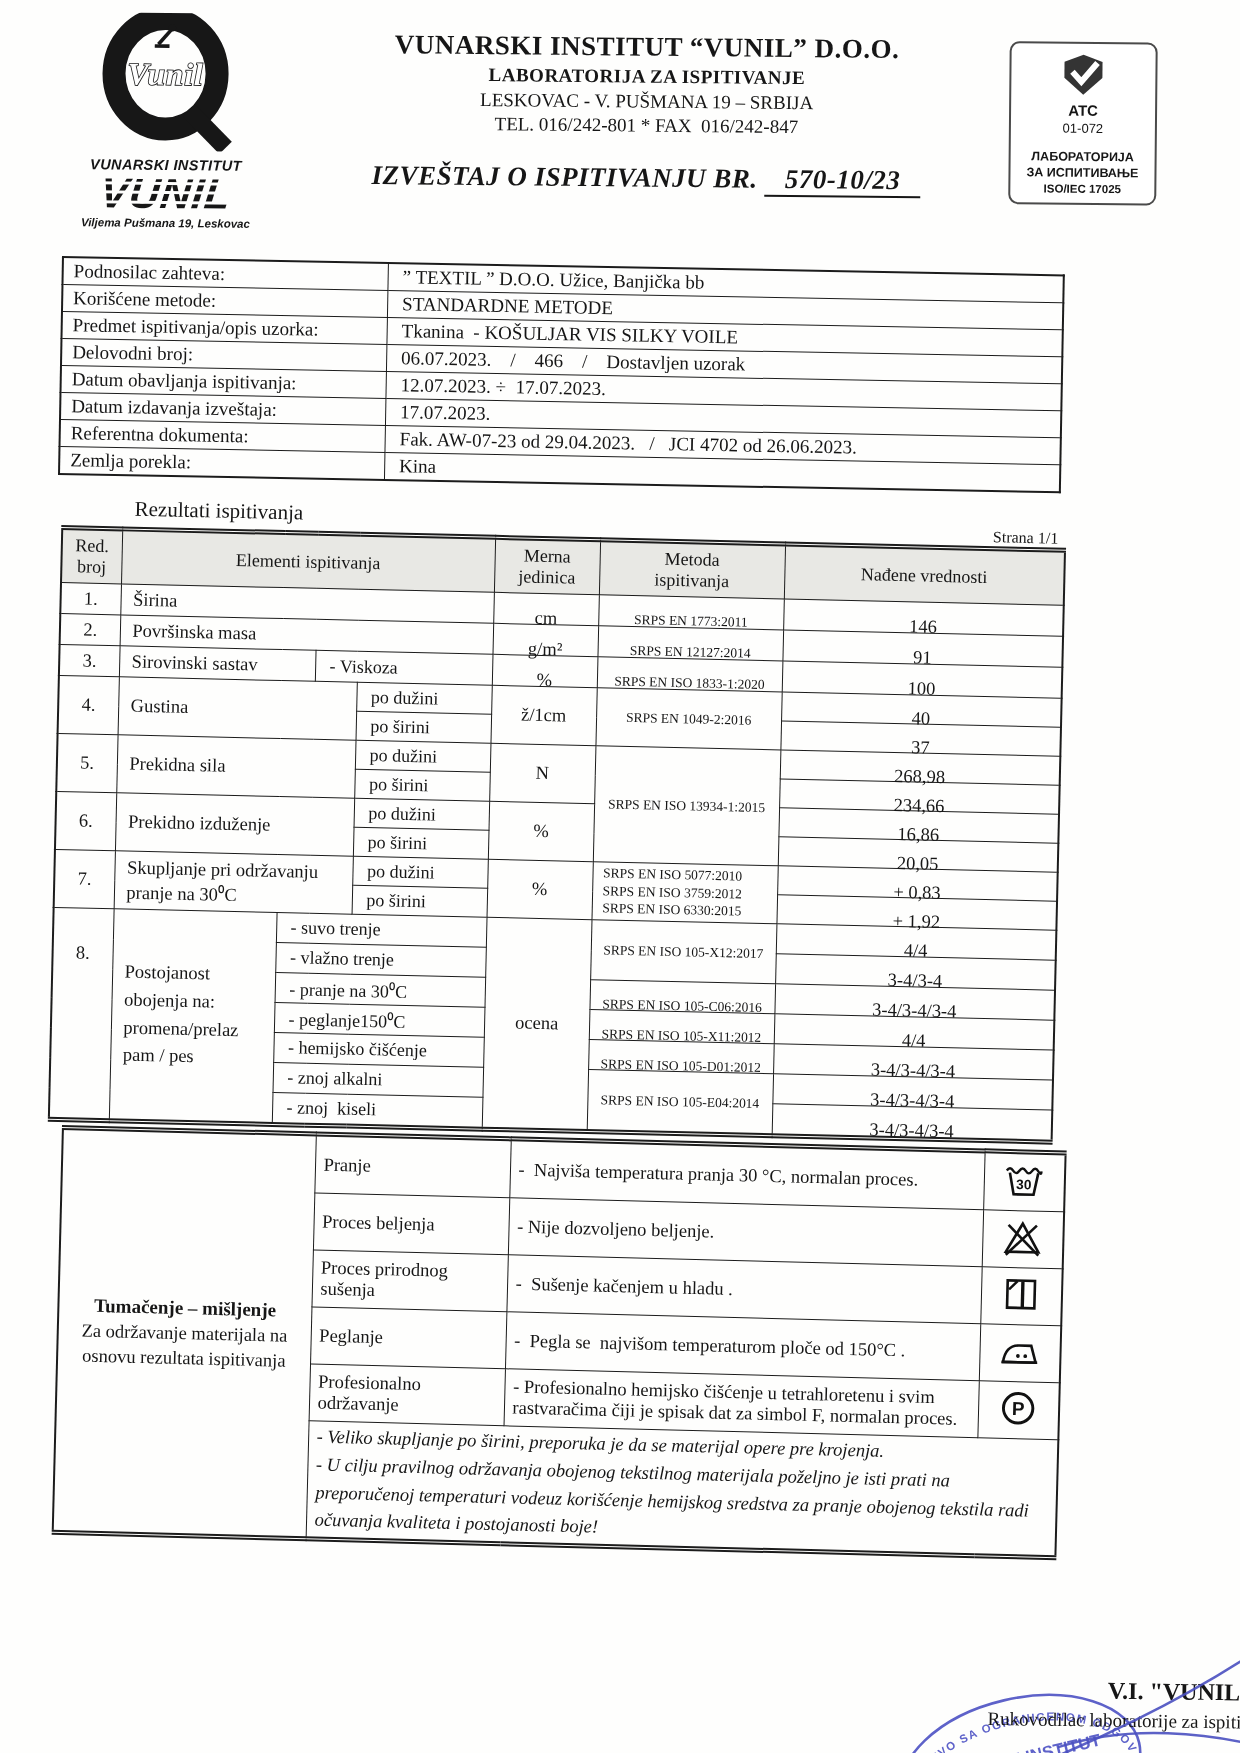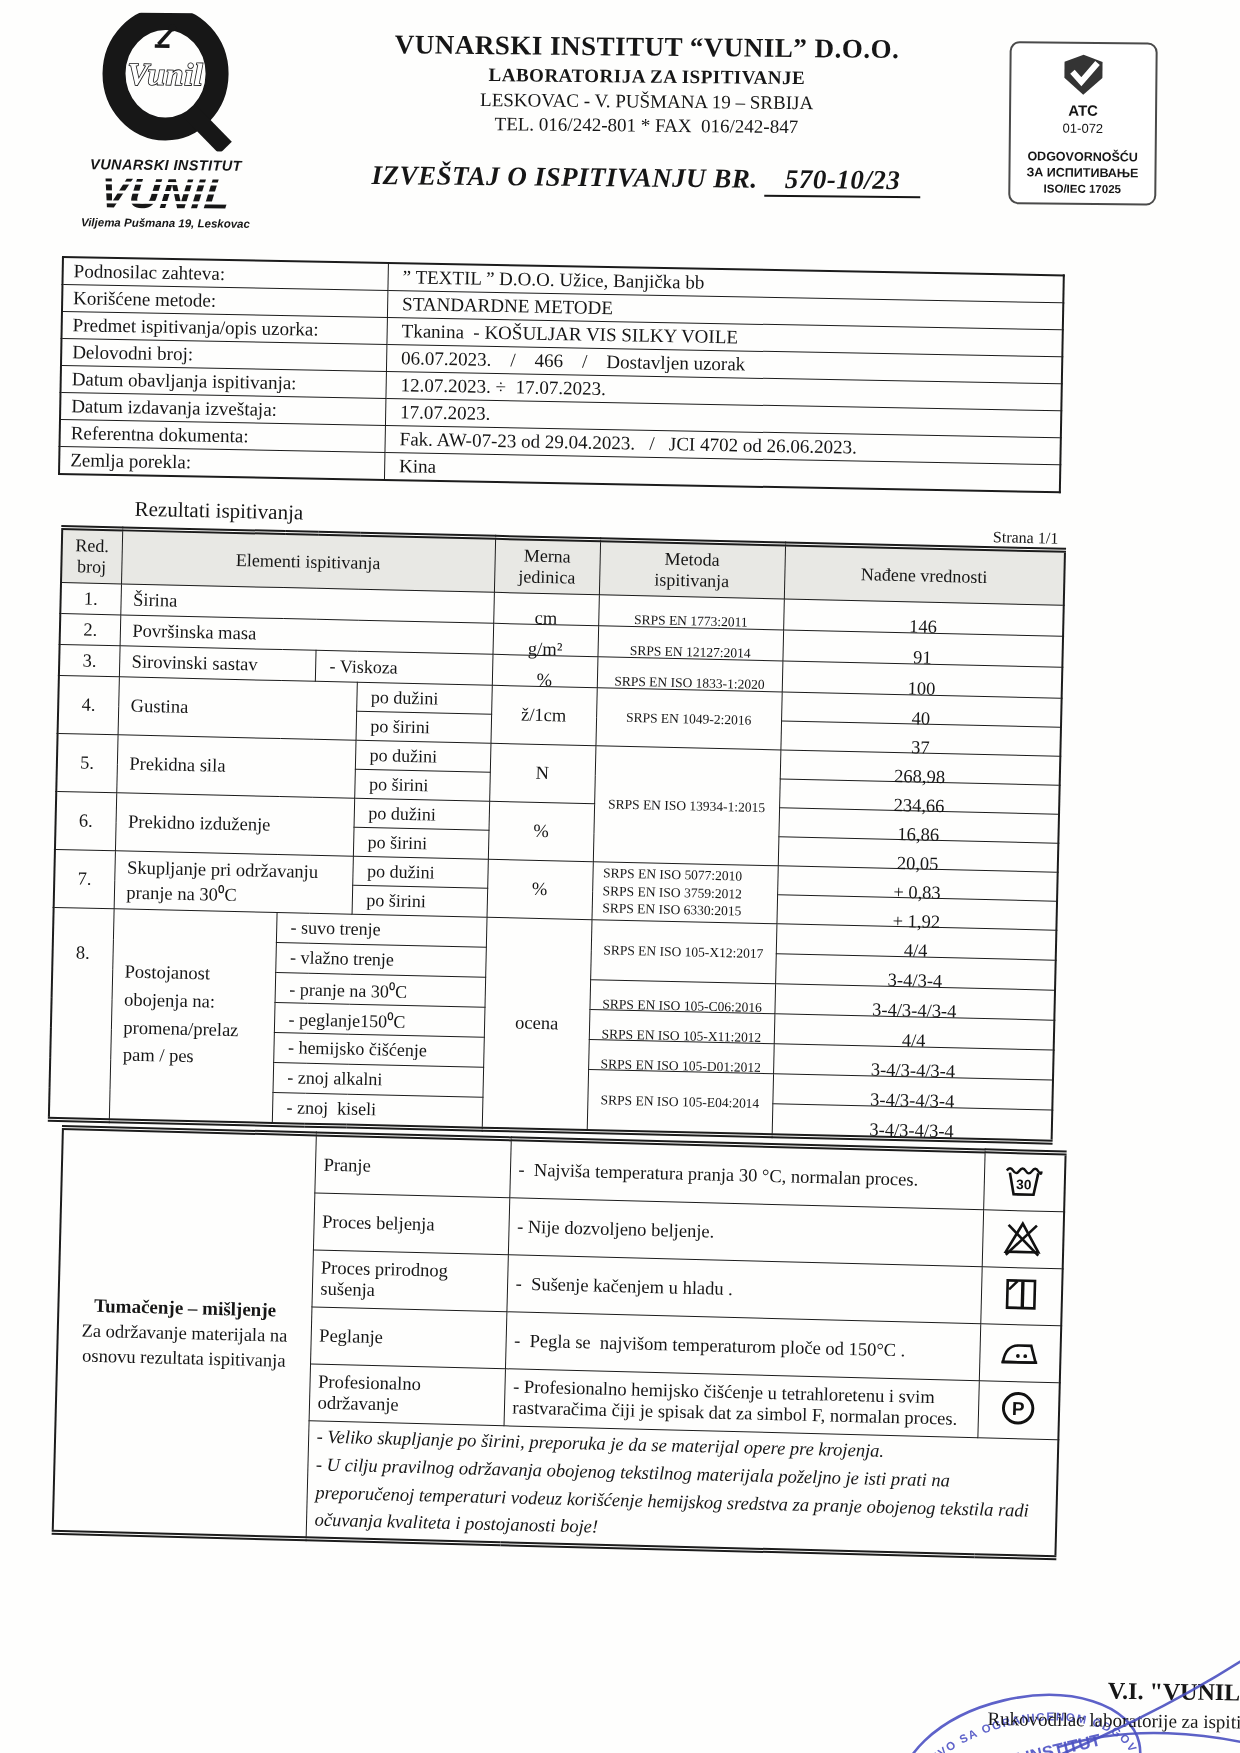--- a/index.html
+++ b/index.html
@@ -134,21 +134,21 @@
         <div class="atc-badge">
           <span>
             <svg width="46" height="42" viewBox="0 0 46 42">
               <path d="M23 1 L42 8 L42 24 L23 41 L4 24 L4 8 Z" fill="#343434"></path>
               <path d="M12 18 L21 28 L37 9" fill="none" stroke="#ffffff" stroke-width="6"></path>
             </svg>
           </span>
           <div class="atc-name">ATC</div>
           <div class="atc-num">01-072</div>
           <div class="atc-lab">
-            <div>ODGOVORNOŠĆU</div>
+            <div>ЛАБОРАТОРИЈА</div>
             <div>ЗА ИСПИТИВАЊЕ</div>
           </div>
           <div class="atc-iso">ISO/IEC 17025</div>
         </div>
       </div>
     </div>
   </div>
 
   <div class="tilt-info">
     <table class="info-table">

